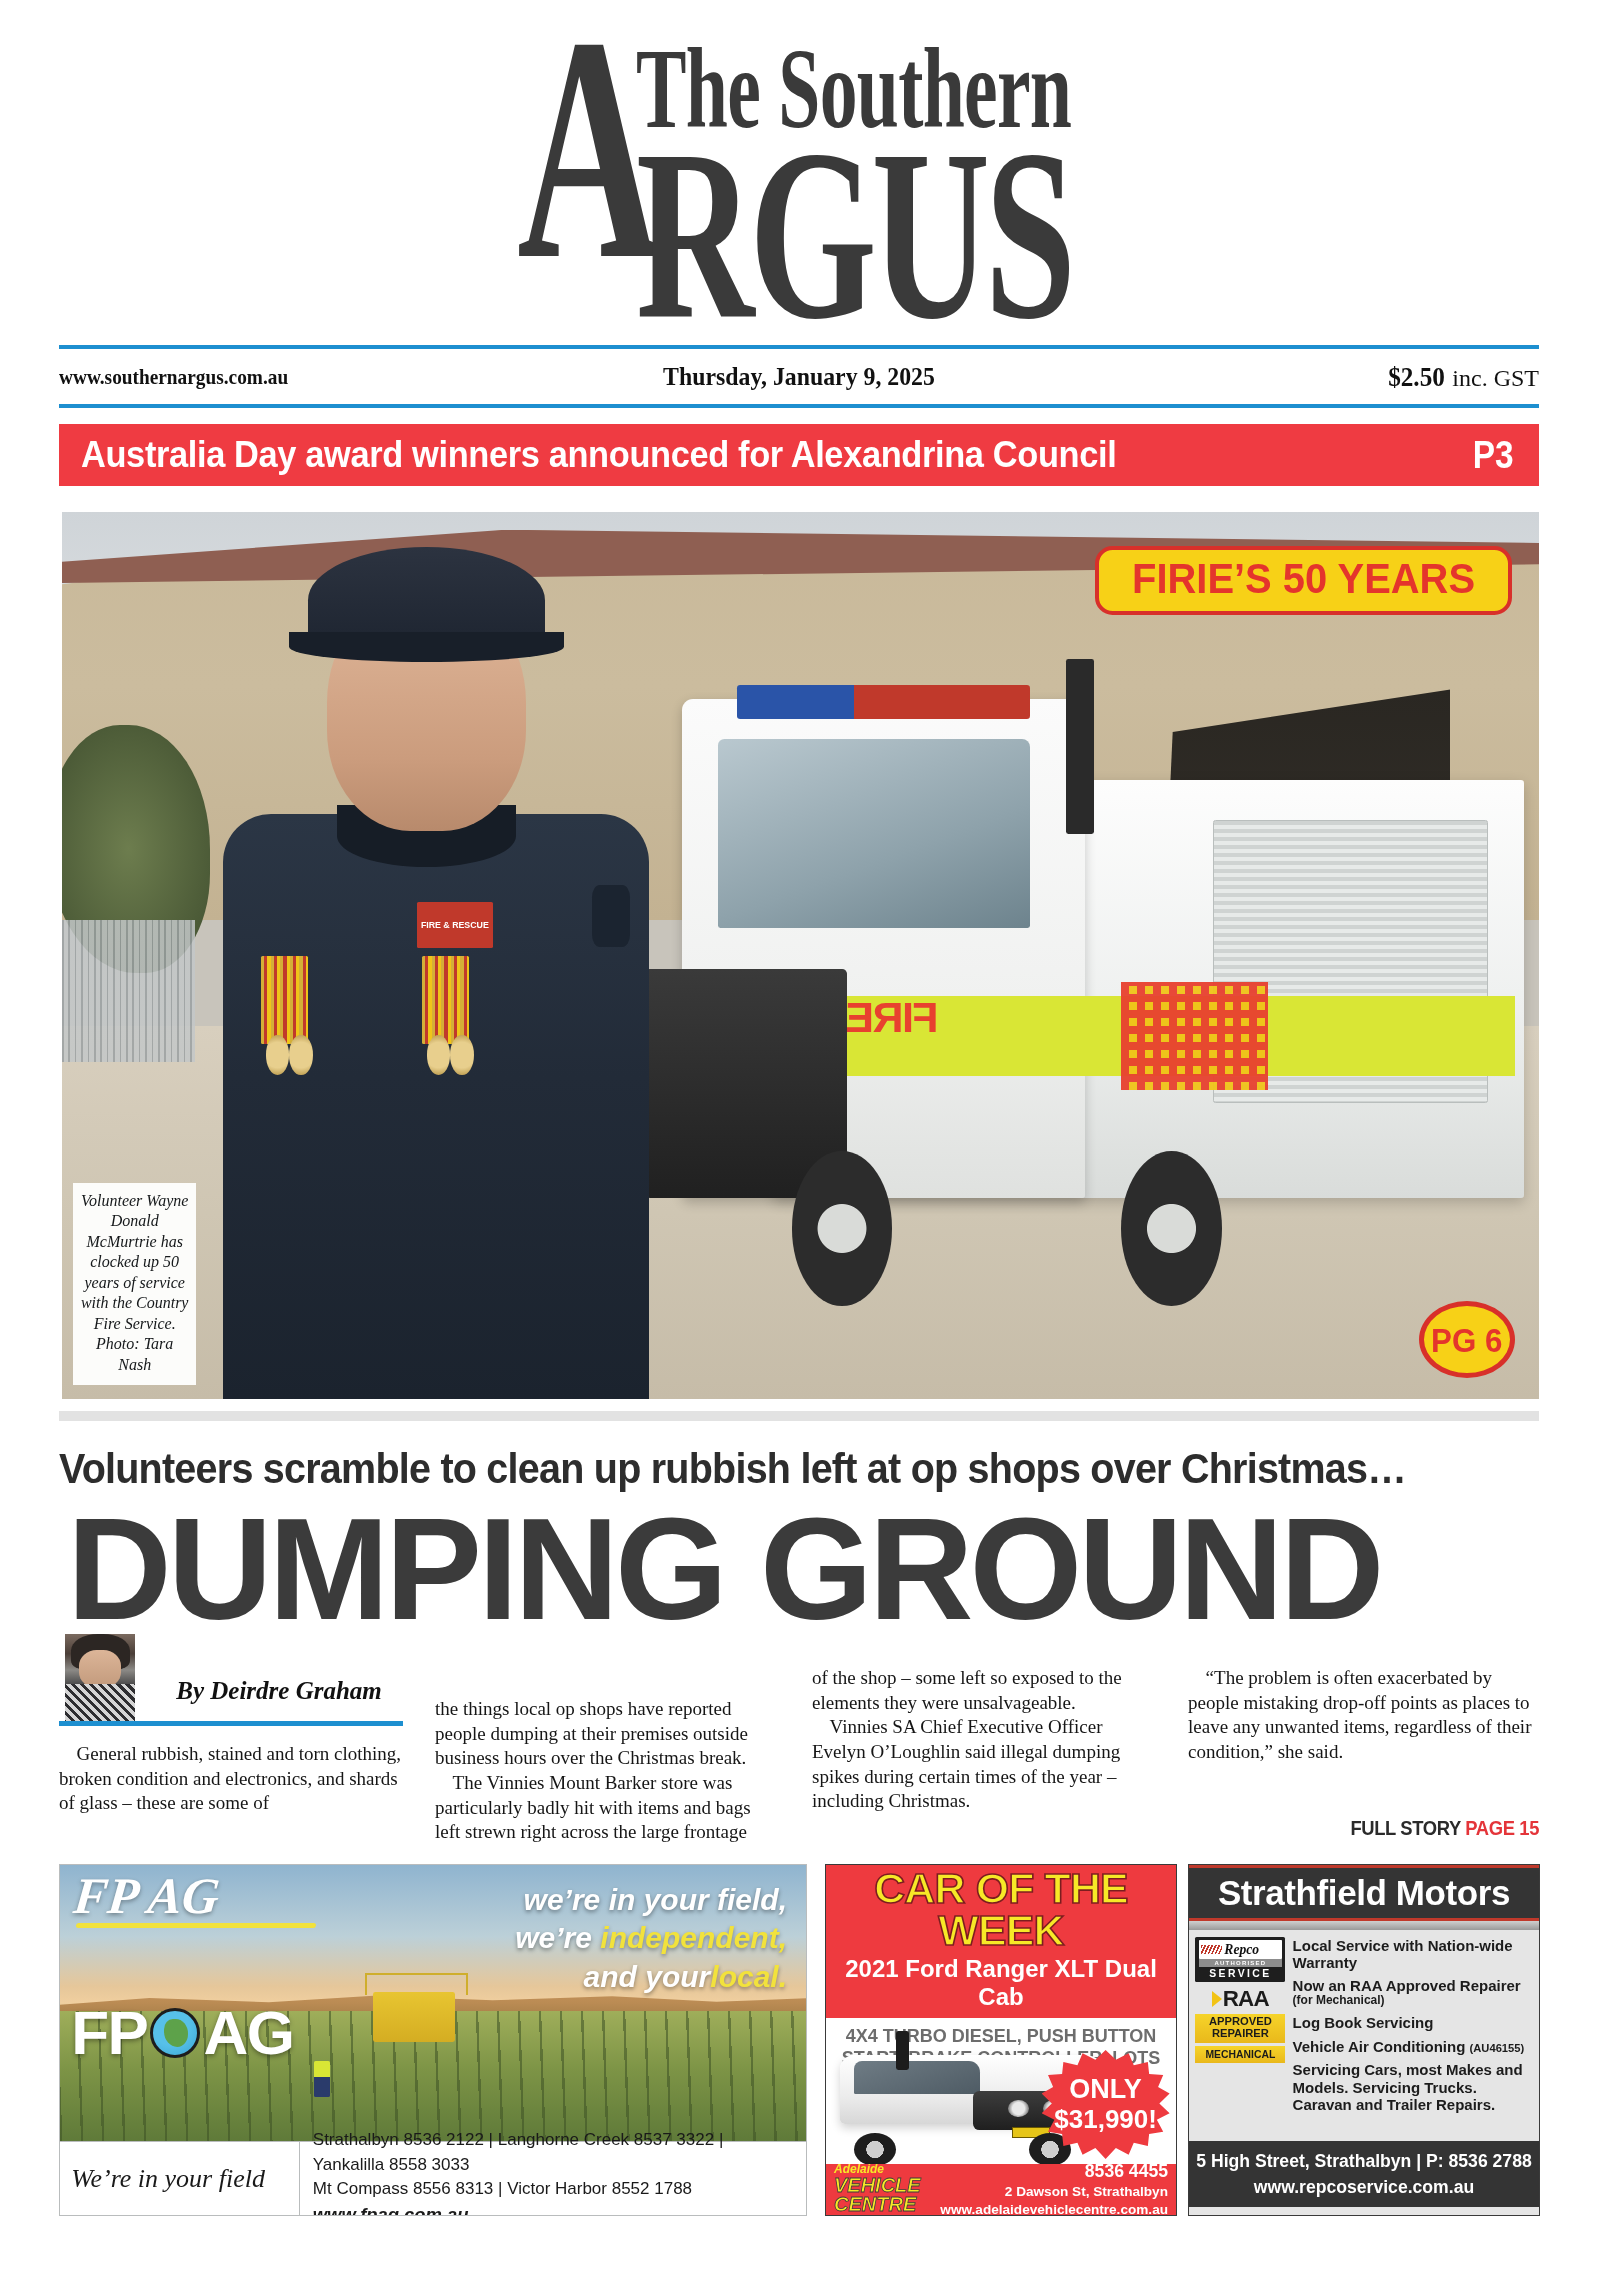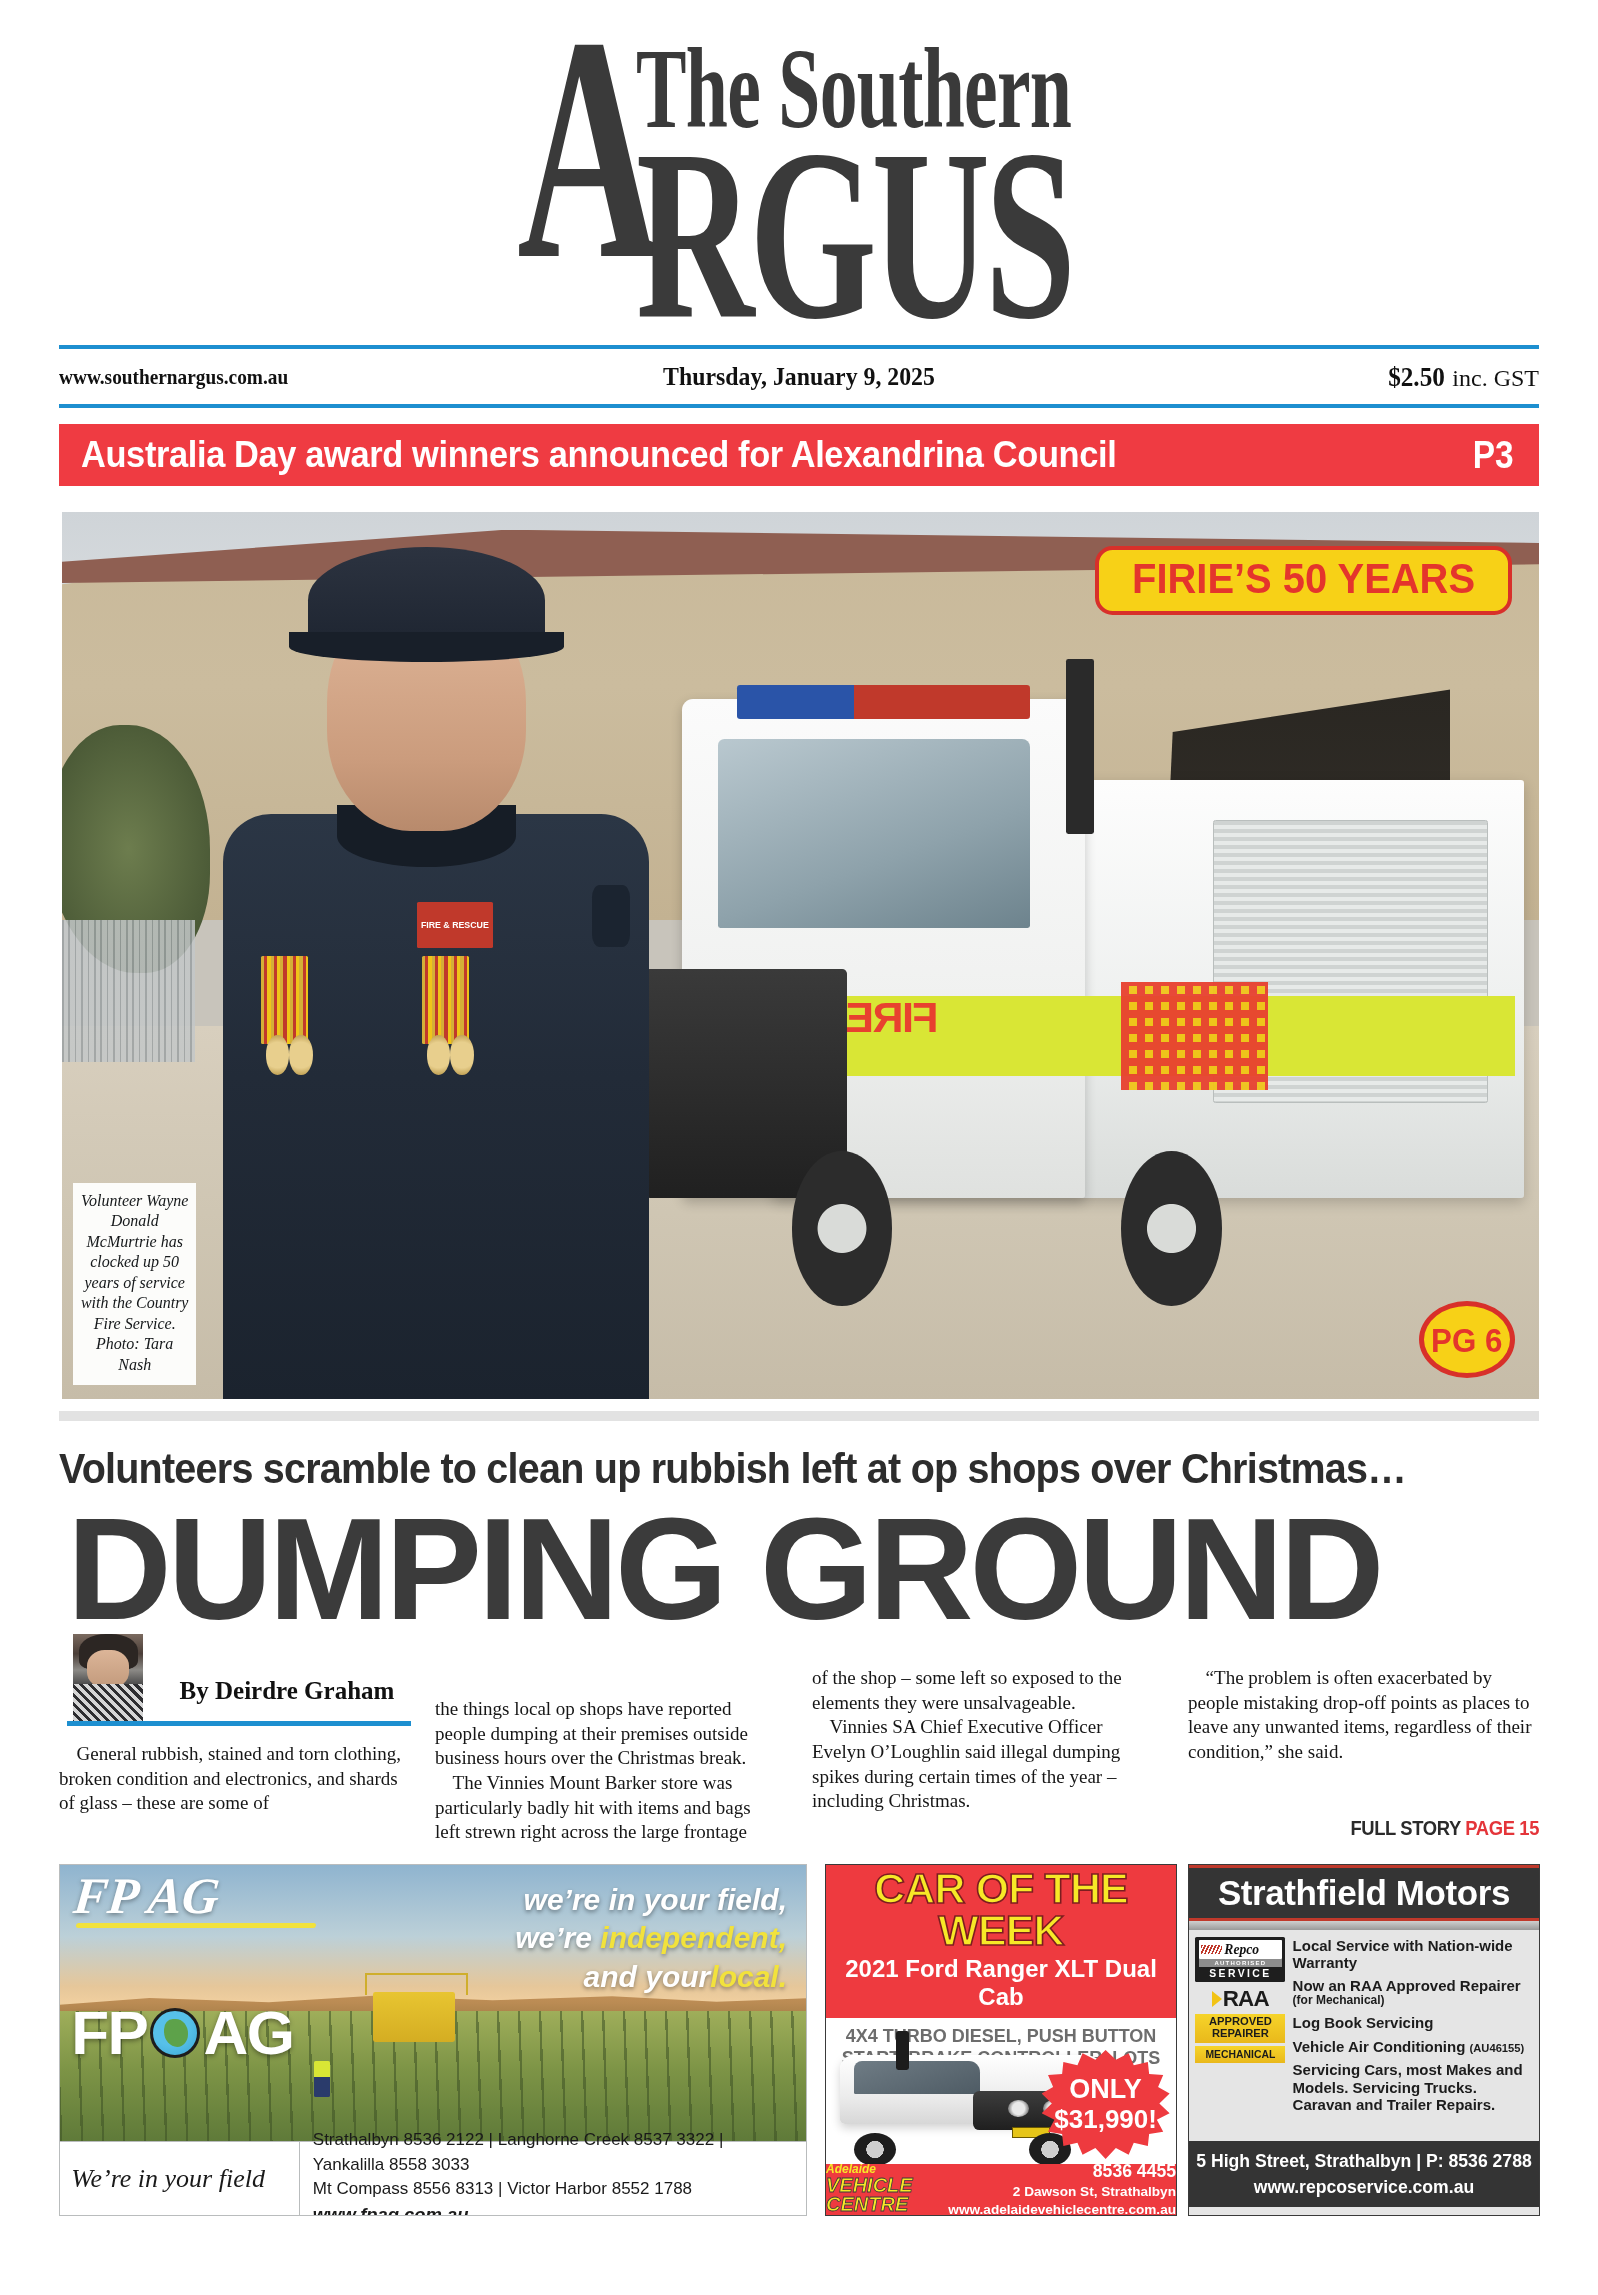--- a/index.html
+++ b/index.html
@@ -298,21 +298,21 @@
     font-family:"Liberation Serif", serif; font-size:19px;
     line-height:1.30; color:#161616; text-align:left;
   }
   .col p { margin:0; }
   .col p.indent { text-indent:17.6px; }
   .col.c1 { left:0; }
   .col.c2 { left:376px;margin-top:31px; }
   .col.c3 { left:753px; }
   .col.c4 { left:1129px; width:351px; }
 
-  .byline-box { position:absolute; left:8px; top:-28px; width:344px; height:88px; }
+  .byline-box { position:absolute; left:0; top:-28px; width:344px; height:88px;font-style:italic; }
   .byline-photo {
     position:absolute; left:6.4px; top:-4px; width:70px; height:90px;
     background:linear-gradient(180deg,#7b6a5f 0%,#4a3e38 22%, #8c8a86 40%, #3a3a3c 60%, #2e3032 100%);
     overflow:hidden;
   }
   .bp-hair {
     position:absolute; left:8%; top:0; width:84%; height:40%;
     background:#2c2623; border-radius:46% 46% 26% 26%;
   }
   .bp-face {
@@ -490,21 +490,21 @@
   .car-burst {
     position:absolute; right:6.4px; top:185px; width:128px; height:109px;
     background:#ee3a3f; display:flex; flex-direction:column;
     align-items:center; justify-content:center;
     clip-path: polygon(50% 0%,58% 9%,68% 3%,72% 14%,83% 11%,84% 22%,95% 23%,91% 34%,100% 40%,92% 49%,100% 58%,90% 64%,95% 75%,84% 77%,83% 88%,72% 85%,68% 96%,58% 90%,50% 100%,42% 90%,32% 96%,28% 85%,17% 88%,16% 77%,5% 75%,10% 64%,0% 58%,8% 49%,0% 40%,9% 34%,5% 23%,16% 22%,17% 11%,28% 14%,32% 3%,42% 9%);
   }
   .car-burst .only { color:#fff; font-weight:800; font-size:27px; font-family:"Liberation Sans", sans-serif; line-height:1; }
   .car-burst .price { color:#fff; font-weight:800; font-size:26px; font-family:"Liberation Sans", sans-serif; line-height:1.1; margin-top:1.6px; }
   .car-footer {
     position:absolute; left:0; bottom:0; width:100%; height:51px;
-    background:#ee3a3f; display:flex; align-items:center; padding:0 0;
+    background:#ee3a3f; display:flex; align-items:center; padding:0 8px;
   }
   .cf-logo {
     width:118px; color:#f7e827; font-family:"Liberation Sans", sans-serif;
     font-weight:800; font-style:italic; line-height:0.98;
   }
   .cf-logo .ad { font-size:12px; display:block; }
   .cf-logo .vc { font-size:20px; display:block; -webkit-text-stroke:0.8px #3a3a3a; }
   .cf-info {
     flex:1; text-align:right; color:#fff; font-family:"Liberation Sans", sans-serif;
     font-weight:700; font-size:13.6px; line-height:1.3;

